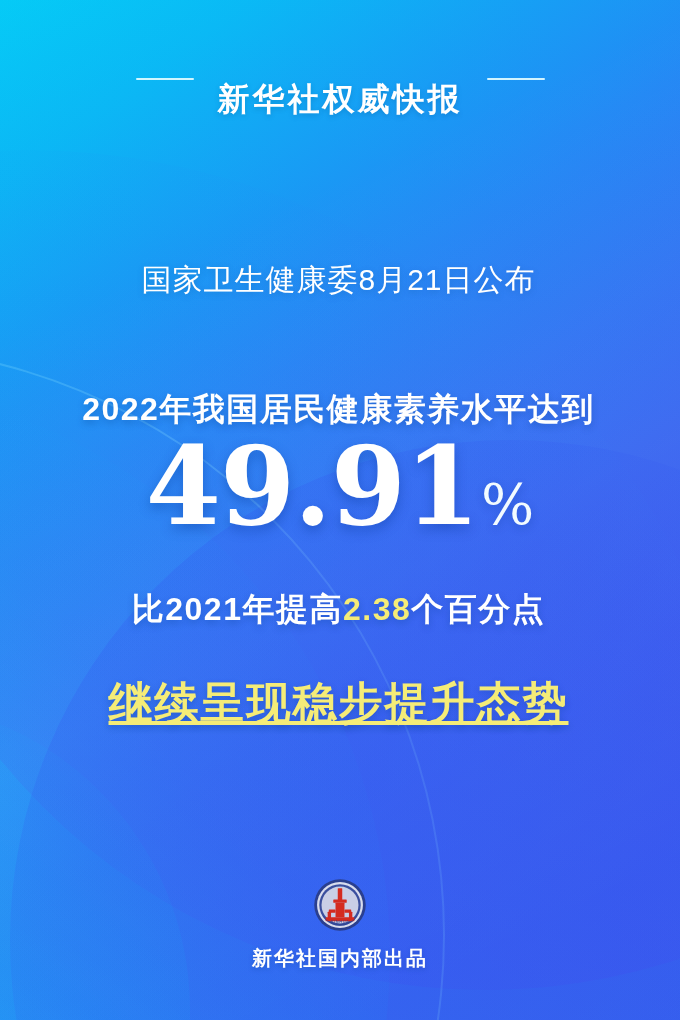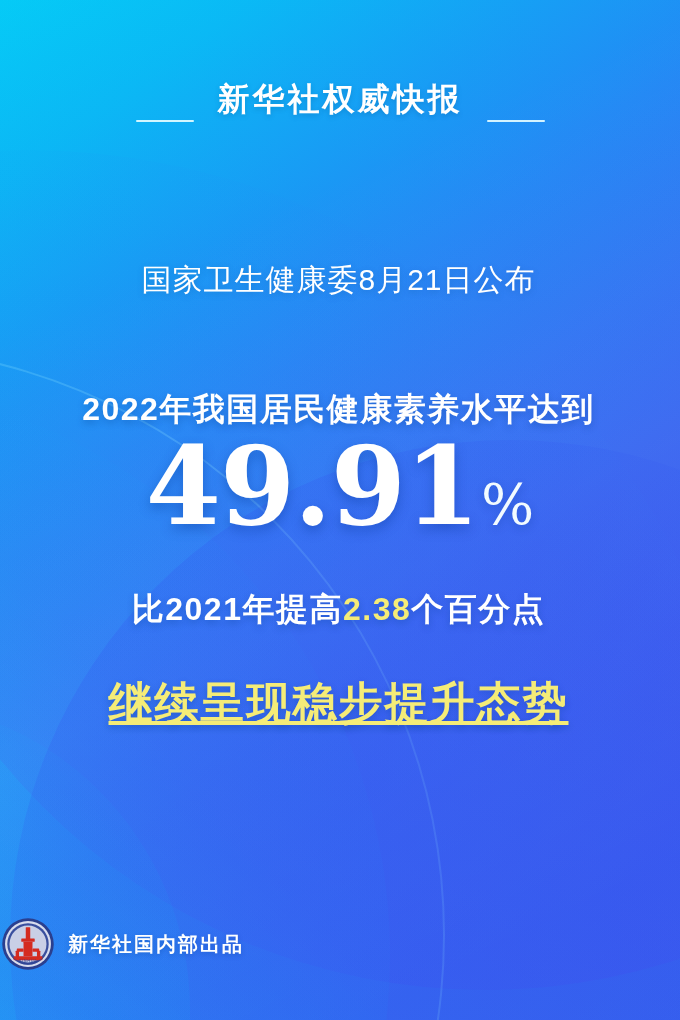--- a/index.html
+++ b/index.html
@@ -86,21 +86,21 @@
     height: 100%;
     text-align: center;
   }
 
   
   .masthead {
     position: absolute;
     top: 78px;
     left: 0; right: 0;
     display: flex;
-    align-items: flex-end;
+    align-items: flex-start;
     justify-content: center;
     gap: 24px;
     font-family: Liberation Mono, monospace;
   }
   .rule {
     width: 58px;
     height: 2px;
     background: rgba(226,252,255,0.92);
     border-radius: 1px;
   }
@@ -185,21 +185,21 @@
     text-shadow: 0 3px 7px rgba(0,60,140,0.32);
     text-decoration: underline;
   }
 
   
   .footer {
     position: absolute;
     left: 0; right: 0;
     bottom: 48px;
     display: flex;
-    flex-direction: row;
+    flex-direction: column;
     align-items: center;
     gap: 12px;
   }
   .logo {
     width: 56px;
     height: 56px;
     display: block;
   }
   .footer-caption {
     font-size: 20px;

